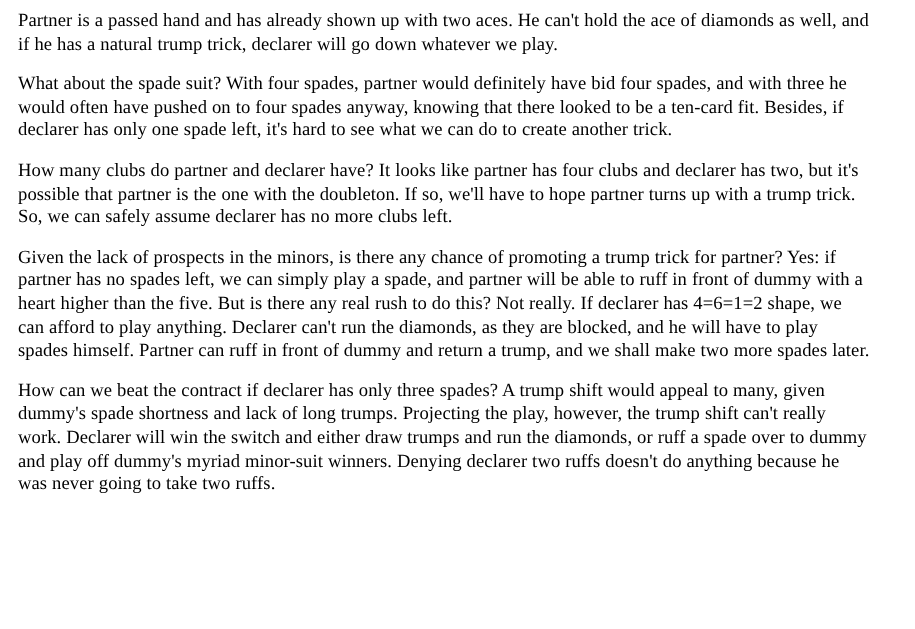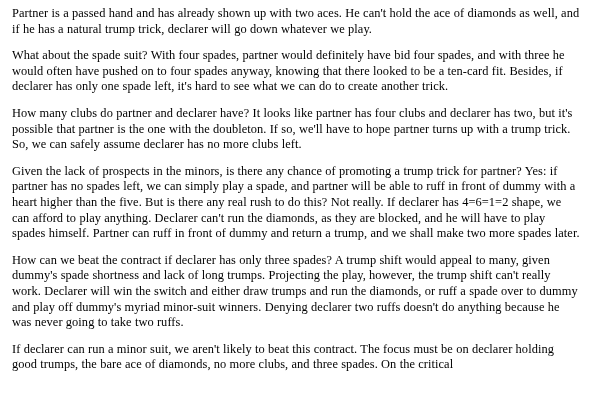--- a/index.html
+++ b/index.html
@@ -35,14 +35,13 @@
 </style>
 </head>
 <body>
 
 <div class="page">
   <p class="para">Partner is a passed hand and has already shown up with two aces. He can't hold the ace of diamonds as well, and if he has a natural trump trick, declarer will go down whatever we play.</p>
   <p class="para">What about the spade suit? With four spades, partner would definitely have bid four spades, and with three he would often have pushed on to four spades anyway, knowing that there looked to be a ten-card fit. Besides, if declarer has only one spade left, it's hard to see what we can do to create another trick.</p>
   <p class="para">How many clubs do partner and declarer have? It looks like partner has four clubs and declarer has two, but it's possible that partner is the one with the doubleton. If so, we'll have to hope partner turns up with a trump trick. So, we can safely assume declarer has no more clubs left.</p>
   <p class="para">Given the lack of prospects in the minors, is there any chance of promoting a trump trick for partner? Yes: if partner has no spades left, we can simply play a spade, and partner will be able to ruff in front of dummy with a heart higher than the five. But is there any real rush to do this? Not really. If declarer has 4=6=1=2 shape, we can afford to play anything. Declarer can't run the diamonds, as they are blocked, and he will have to play spades himself. Partner can ruff in front of dummy and return a trump, and we shall make two more spades later.</p>
   <p class="para">How can we beat the contract if declarer has only three spades? A trump shift would appeal to many, given dummy's spade shortness and lack of long trumps. Projecting the play, however, the trump shift can't really work. Declarer will win the switch and either draw trumps and run the diamonds, or ruff a spade over to dummy and play off dummy's myriad minor-suit winners. Denying declarer two ruffs doesn't do anything because he was never going to take two ruffs.</p>
-  <p class="para">If declarer can run a minor suit, we aren't likely to beat this contract. The focus must be on declarer holding good trumps, the bare ace of diamonds, no more clubs, and three spades. On the critical</p>
 </div>
 
 </body></html>

